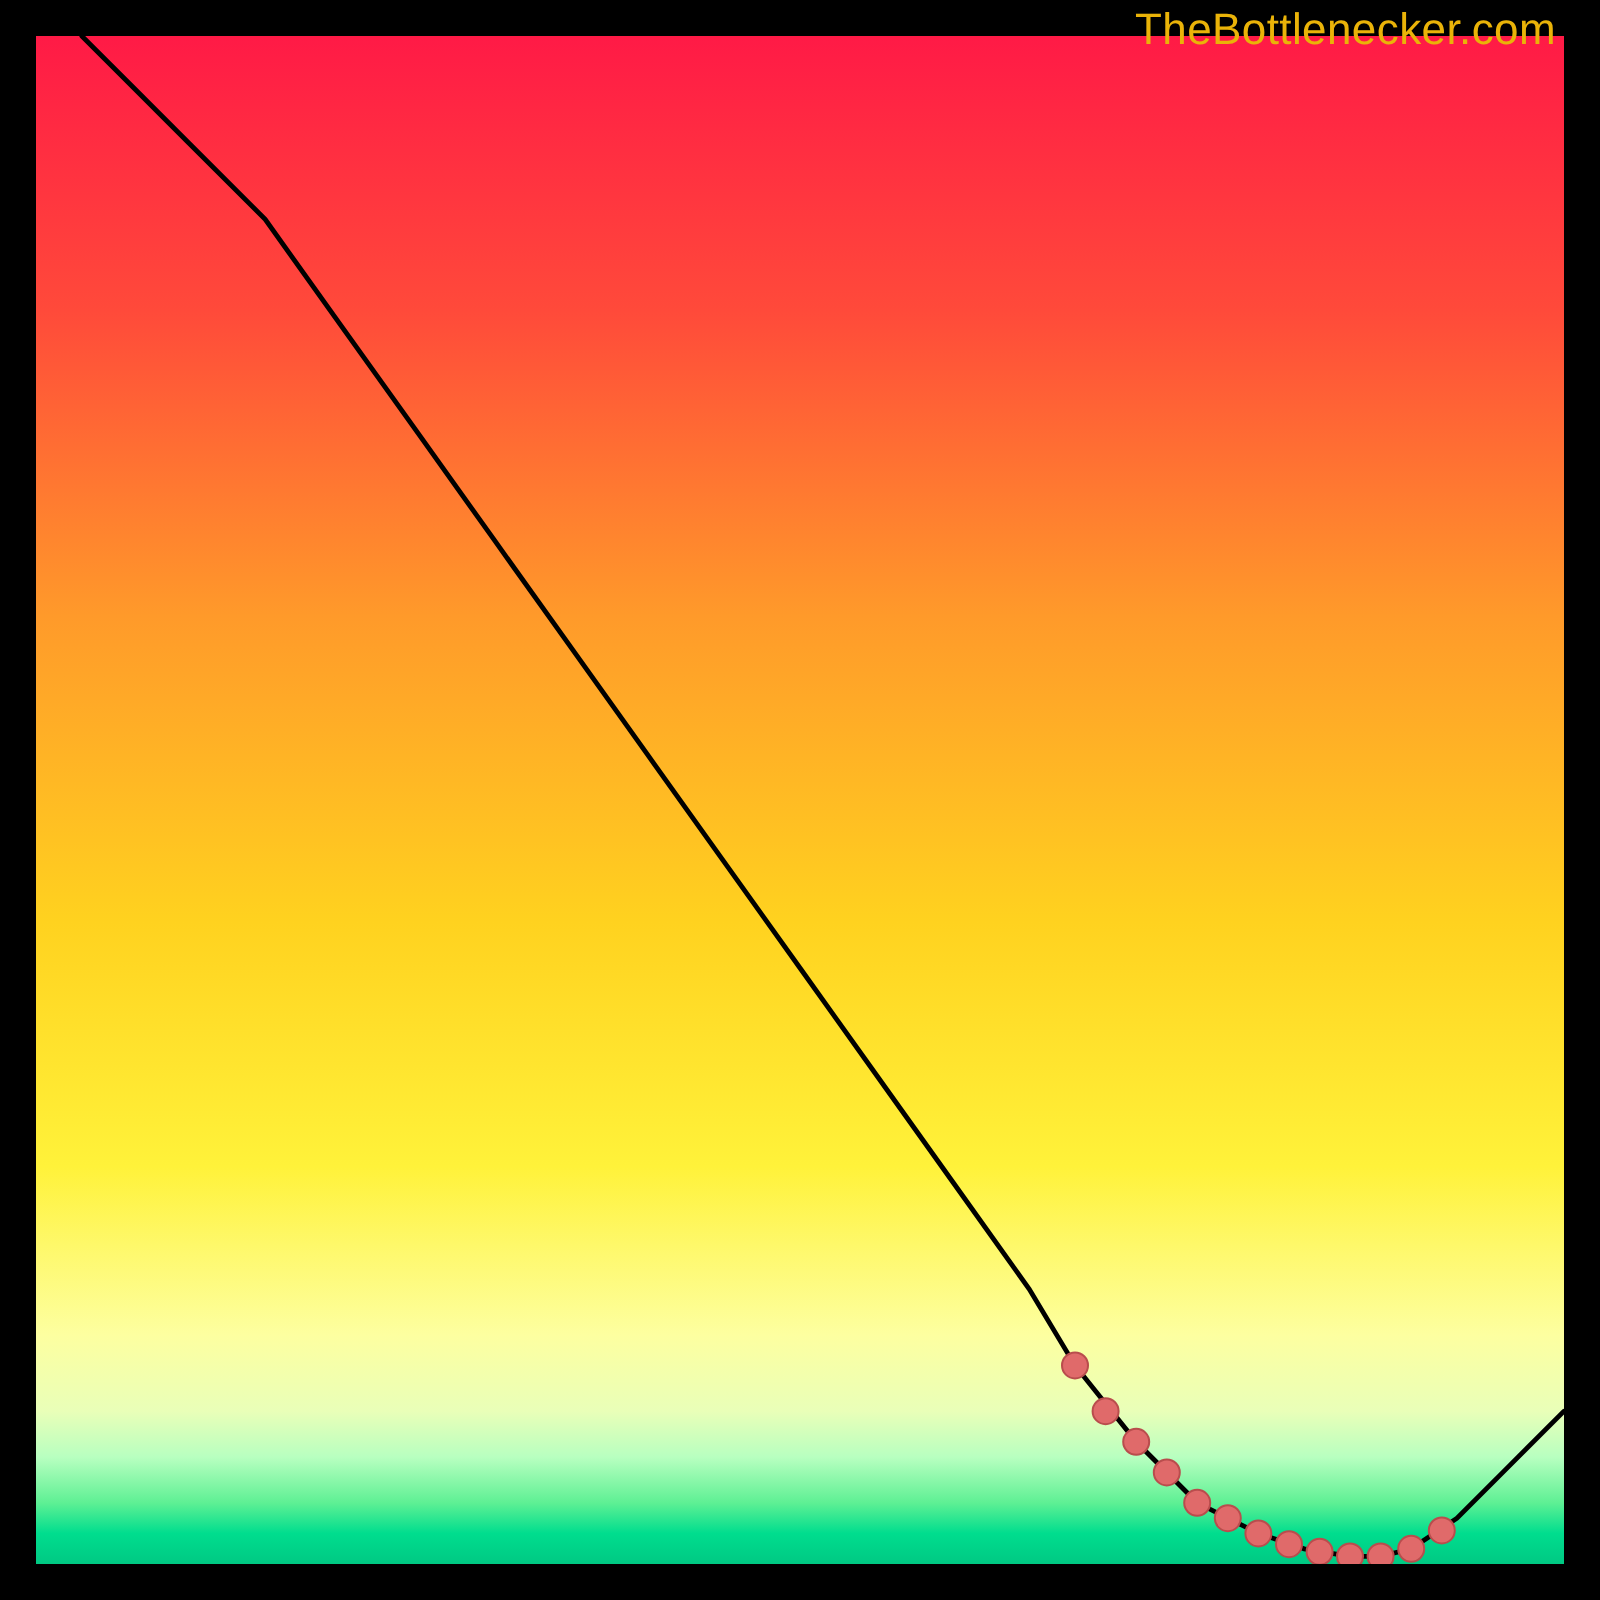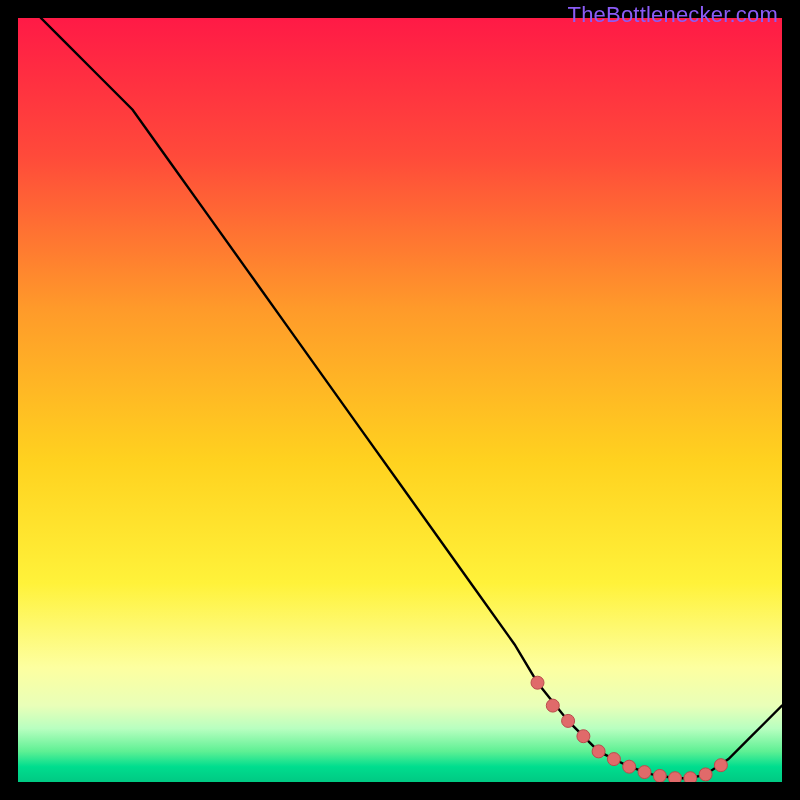--- a/index.html
+++ b/index.html
@@ -23,21 +23,21 @@
     position: absolute;
     left: 0;
     top: 0;
     width: 764px;
     height: 764px;
   }
   .watermark {
     position: absolute;
     top: 2px;
     right: 22px;
-    color: #8b5cf6;
+    color: #eab308;
     font-size: 22px;
     letter-spacing: 0.2px;
     font-weight: 400;
   }
 </style>
 </head>
 <body>
 
 <div class="frame">
   <svg class="plot" viewBox="0 0 764 764" preserveAspectRatio="none">

